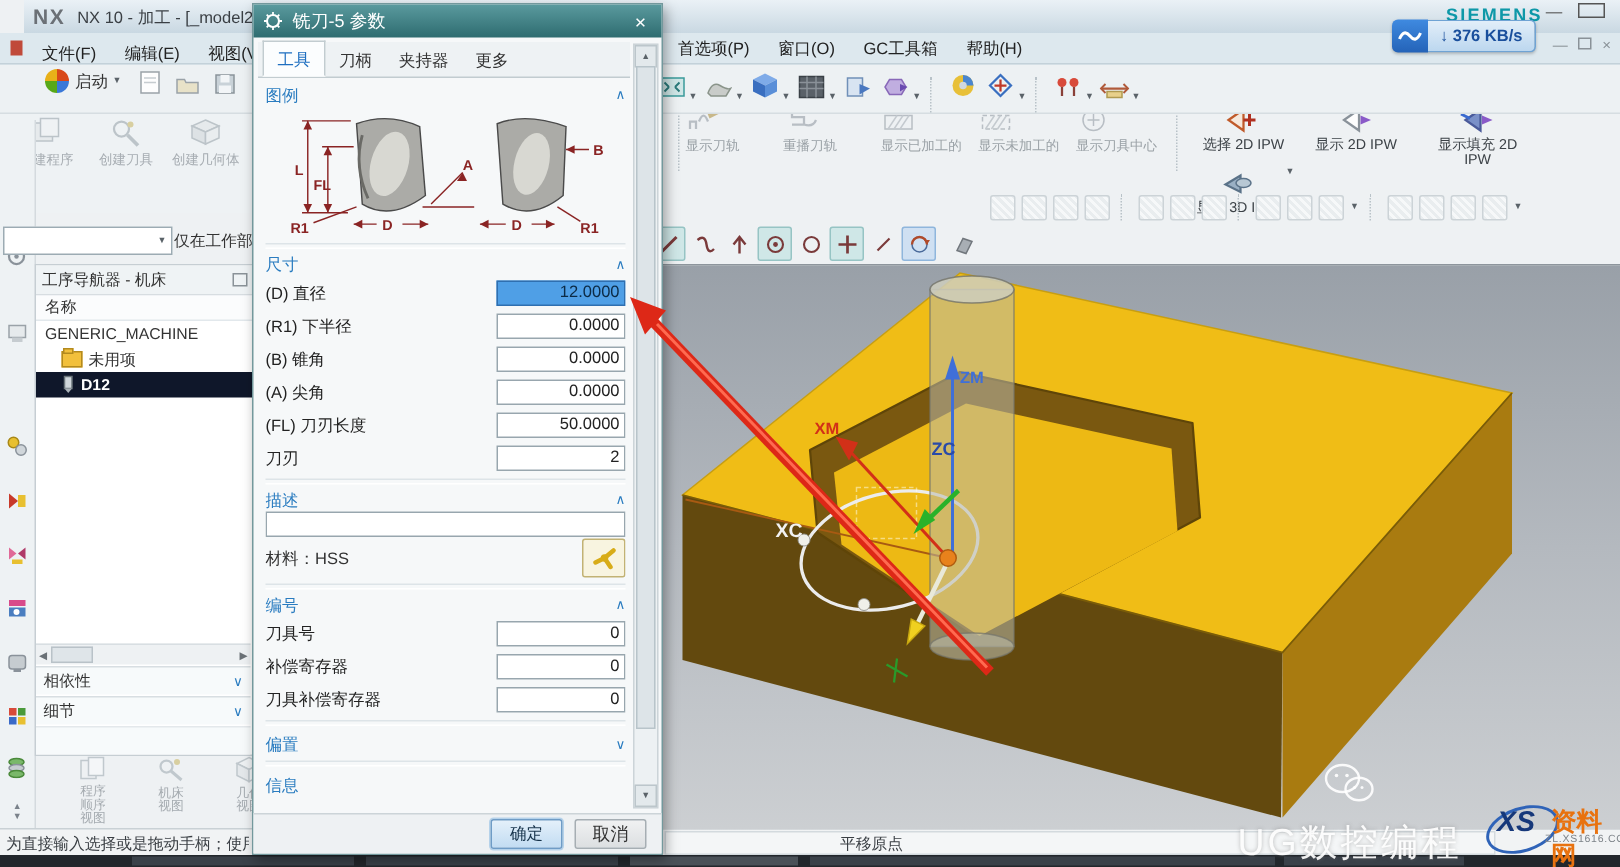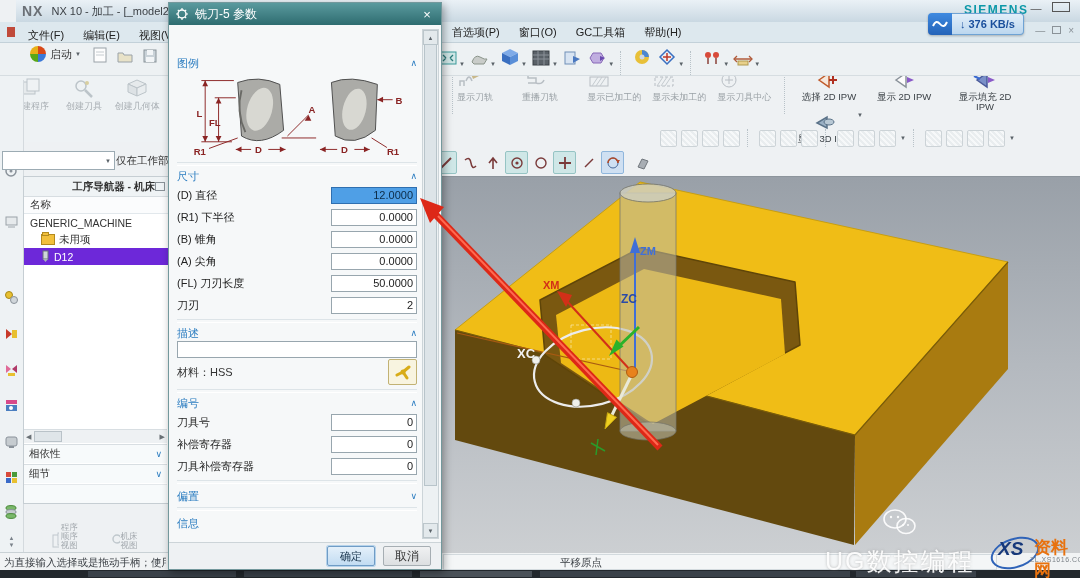--- a/index.html
+++ b/index.html
@@ -50,37 +50,37 @@
   
   #resbar{left:0;top:80px;width:23px;height:472px;background:#eef2f4;border-right:1px solid #d4dade;}
   .res-ico{position:absolute;left:4px;width:15px;height:15px;}
   
   #filter-combo{left:2px;top:151px;width:108px;height:17px;background:#fff;border:1px solid #9cabb3;
                 display:flex;align-items:center;justify-content:flex-end;padding-right:3px;}
   #filter-label{left:116px;top:154px;width:52px;overflow:hidden;white-space:nowrap;font-size:10.5px;color:#333;}
   
   #navpanel{left:23px;top:176px;width:145px;height:326px;background:#fff;border:1px solid #c6ced3;}
   .nav-title{height:19px;background:#eff3f5;border-bottom:1px solid #d7dde1;display:flex;align-items:center;
-             justify-content:flex-end;padding:0 4px;font-size:10.5px;color:#333;font-weight:bold;}
+             justify-content:space-between;padding:0 4px;font-size:10.5px;color:#333;}
   .nav-col{height:16px;border-bottom:1px solid #e2e8ec;display:flex;align-items:center;padding:0 6px;
            font-size:10.5px;background:#fbfcfd;}
   .nav-row{height:17px;display:flex;align-items:center;gap:4px;font-size:10.5px;padding-left:6px;}
   .nav-row.ind{padding-left:17px;}
-  .nav-row.sel{background:#6d28d9;color:#fff;}
+  .nav-row.sel{background:#0f172a;color:#fff;font-weight:bold;}
   .folder{display:inline-block;width:12px;height:9px;background:#f2c03c;border:1px solid #b38a1e;position:relative;}
   .folder::before{content:"";position:absolute;left:0;top:-3px;width:5px;height:2px;background:#f2c03c;border:1px solid #b38a1e;}
   .hscroll{position:absolute;left:0;bottom:60px;width:143px;height:13px;background:#eef1f3;border-top:1px solid #d8dee2;
            display:flex;align-items:center;font-size:7px;color:#6a7176;}
   .hthumb{width:26px;height:9px;background:#dfe5e9;border:1px solid #b9c2c8;margin-left:3px;}
   .acc-row{position:absolute;left:0;width:143px;height:19px;border-top:1px solid #d8dee2;display:flex;align-items:center;
            justify-content:space-between;padding:0 5px;font-size:10.5px;color:#3c4step247;background:#f7fafb;box-sizing:border-box;}
   .chev{color:#2a7cc0;font-size:9px;}
   
   #viewbtns{left:23px;top:504px;width:150px;height:46px;display:flex;gap:6px;padding-left:4px;}
-  .vbtn{display:flex;flex-direction:row;align-items:flex-end;width:46px;margin-left:24px;}
+  .vbtn{display:flex;flex-direction:column;align-items:center;width:46px;margin-left:24px;}
   .vbtn .lbl{font-size:8.5px;color:#a4aaaf;text-align:center;line-height:9px;margin-top:2px;}
   
   #statusbar{left:0;top:552px;width:1080px;height:18px;background:#f1f3f4;border-top:1px solid #c9d1d5;z-index:6;}
   #status-left{position:absolute;left:4px;top:3px;width:162px;overflow:hidden;white-space:nowrap;font-size:10.5px;color:#3a3f44;}
   #status-panel{position:absolute;left:443px;top:1px;width:552px;height:14px;border:1px solid #d3dade;background:#f4f6f7;}
   #status-right{position:absolute;left:560px;top:3px;font-size:10.5px;color:#3a3f44;}
   #taskbar{left:0;top:570px;width:1080px;height:8px;background:#22272c;z-index:7;}
   .tseg{position:absolute;top:1px;height:6px;background:#3a4149;}
   
   #dialog{left:168px;top:2px;width:272px;height:566px;background:#f6f8f9;border:1px solid #73989c;
@@ -648,20 +648,26 @@
 
   <div id="dialog" class="abs">
     <div class="dlg-title">
       <svg width="14" height="14">
         <circle cx="7" cy="7" r="4" fill="none" stroke="#fff" stroke-width="1.4"></circle>
         <path d="M7,1 v2 M7,11 v2 M1,7 h2 M11,7 h2 M2.8,2.8 l1.4,1.4 M9.8,9.8 l1.4,1.4 M11.2,2.8 l-1.4,1.4 M4.2,9.8 l-1.4,1.4" stroke="#fff" stroke-width="1.2"></path>
       </svg>
       <span>铣刀-5 参数</span>
       <span class="dlg-close">×</span>
     </div>
+    <div class="dlg-tabs">
+      <span class="dtab active">工具</span>
+      <span class="dtab">刀柄</span>
+      <span class="dtab">夹持器</span>
+      <span class="dtab">更多</span>
+    </div>
 
     <div class="dlg-content">
       
       <div class="sec-hd">
         <span>图例</span>
         <span class="chev">∧</span>
       </div>
       <svg width="232" height="88" viewBox="0 0 232 92" style="display:block;margin:0 auto;">
 
         <path d="M54,12 Q76,4 98,14 L102,62 Q78,80 58,68 Z" fill="#ababa7" stroke="#4a4a4a" stroke-width="1"></path>

